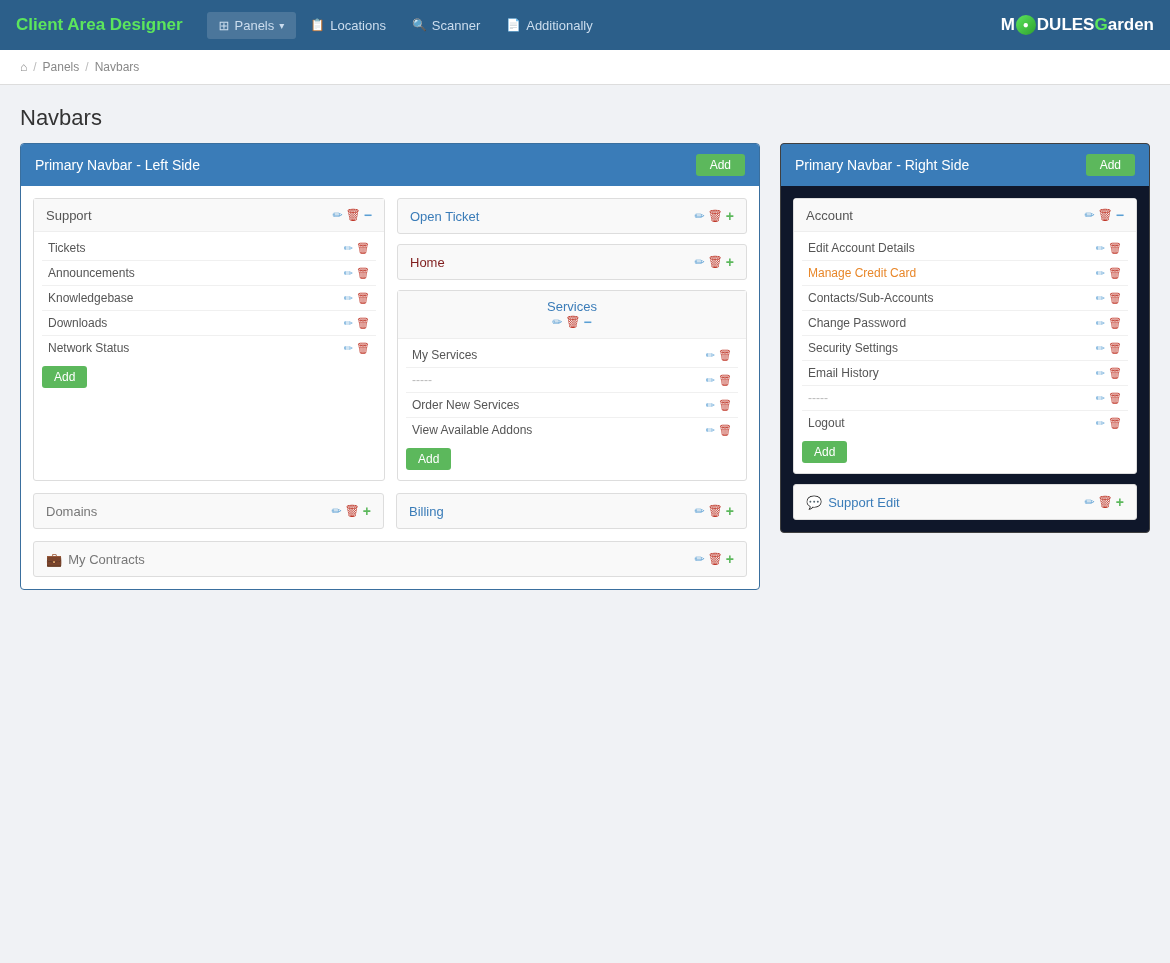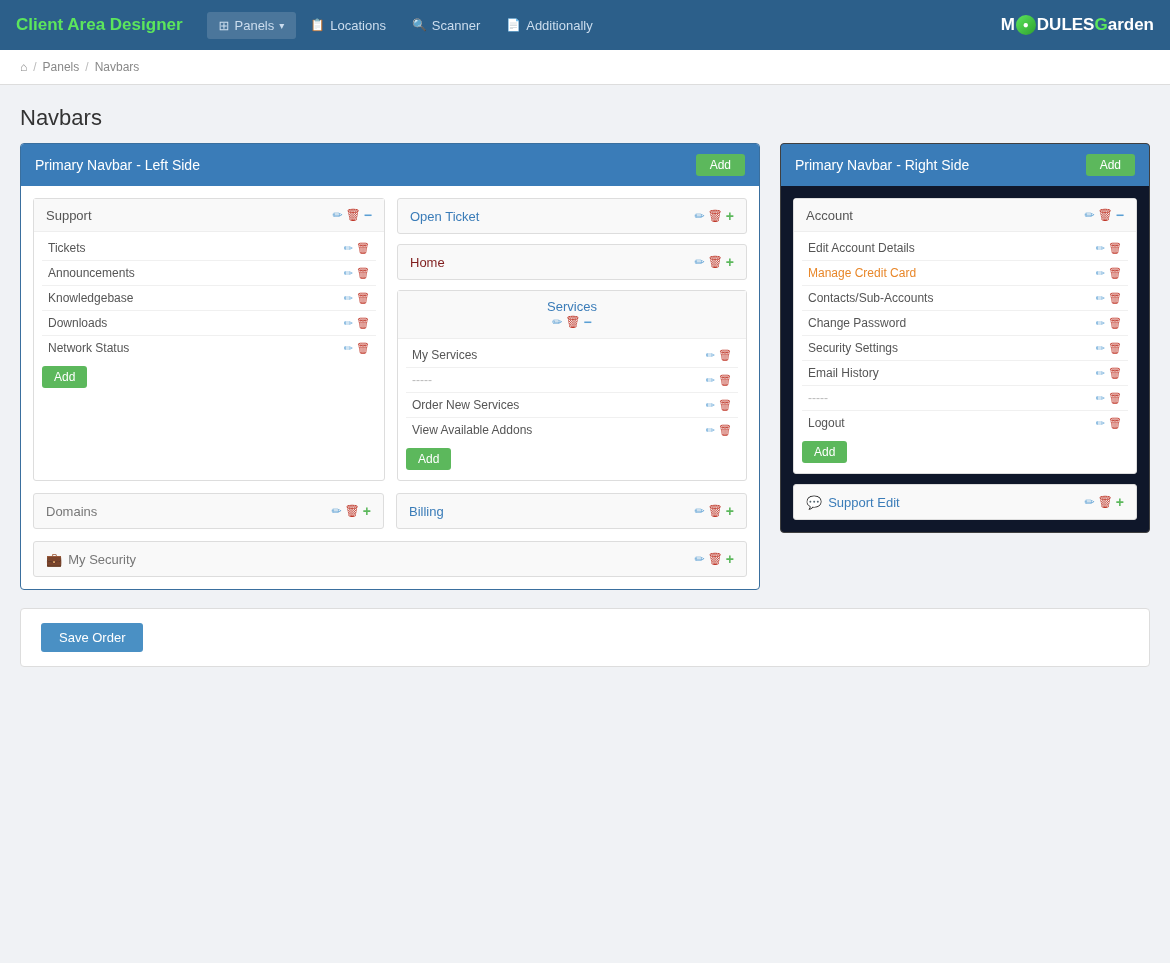--- a/index.html
+++ b/index.html
@@ -204,21 +204,21 @@
               <button style="background:none; border:none; cursor:pointer; color:#c0392b; font-size:12px;">🗑</button>
               <button style="background:none; border:none; cursor:pointer; color:#5cb85c; font-size:14px; font-weight:bold;">+</button>
             </div>
           </div>
         </div>
 
         <div style="padding:0 12px 12px;">
           <div style="border:1px solid #ddd; border-radius:3px; background:#f9f9f9; padding:9px 12px; display:flex; align-items:center; justify-content:space-between;">
             <span style="font-size:13px; color:#777; display:flex; align-items:center; gap:6px;">
                 <span>💼</span>
-                <span>My Security</span>
+                <span>My Contracts</span>
               </span>
             <div style="display:flex; gap:3px;">
               <button style="background:none; border:none; cursor:pointer; color:#5a9fd4; font-size:12px;">✏</button>
               <button style="background:none; border:none; cursor:pointer; color:#c0392b; font-size:12px;">🗑</button>
               <button style="background:none; border:none; cursor:pointer; color:#5cb85c; font-size:14px; font-weight:bold;">+</button>
             </div>
           </div>
         </div>
 
       </div>
@@ -323,17 +323,14 @@
               <button style="background:none; border:none; cursor:pointer; color:#5cb85c; font-size:14px; font-weight:bold;">+</button>
             </div>
           </div>
 
         </div>
       </div>
     </div>
 
   </div>
 
-  <div style="background:white; border:1px solid #ddd; padding:14px 20px; margin-top:18px; border-radius:4px;">
-    <button style="background:#4a90c4; color:white; border:none; padding:7px 18px; border-radius:3px; cursor:pointer; font-size:13px;">Save Order</button>
-  </div>
 
 </div>
 
 </body></html>

